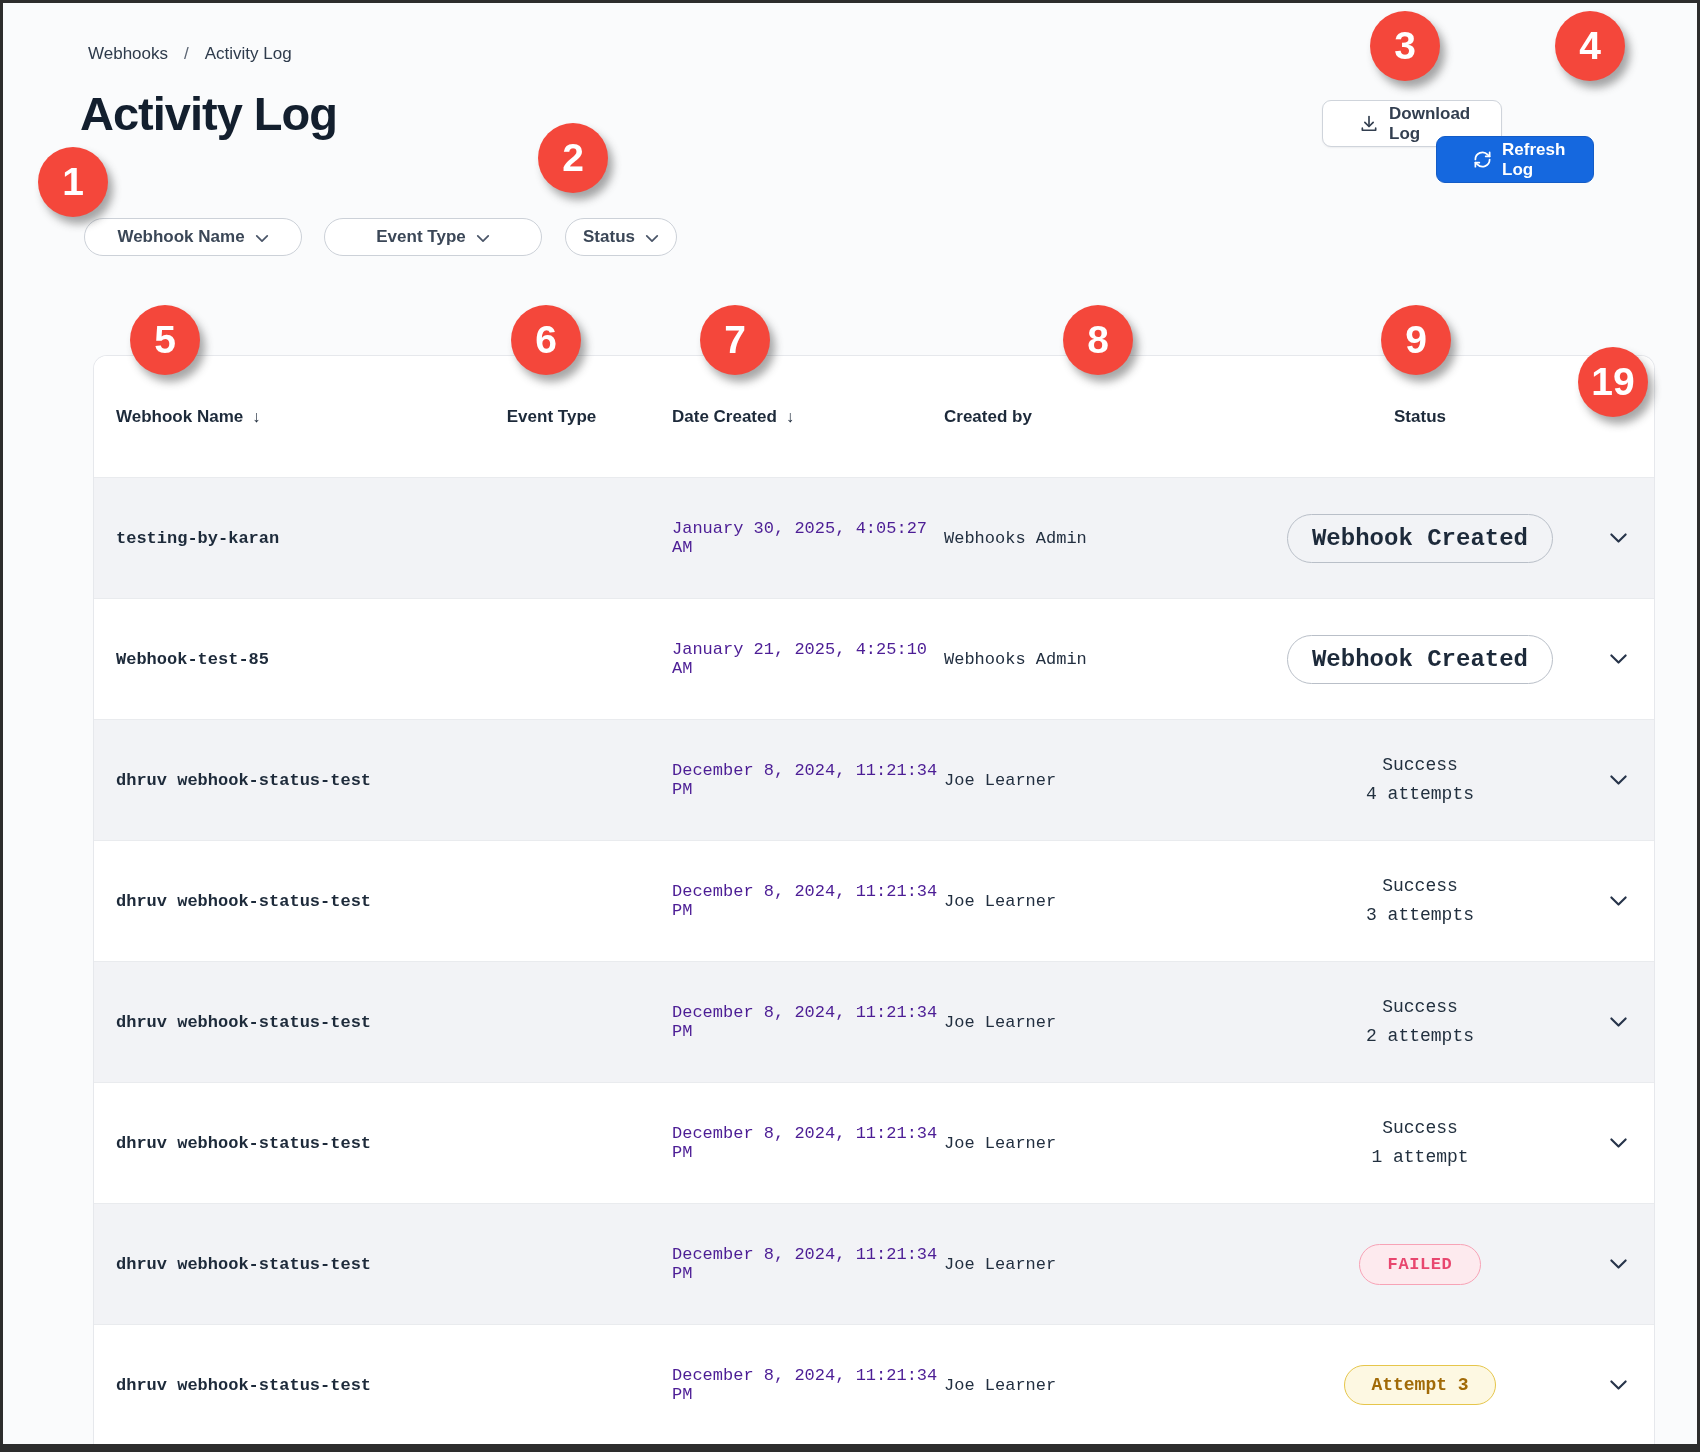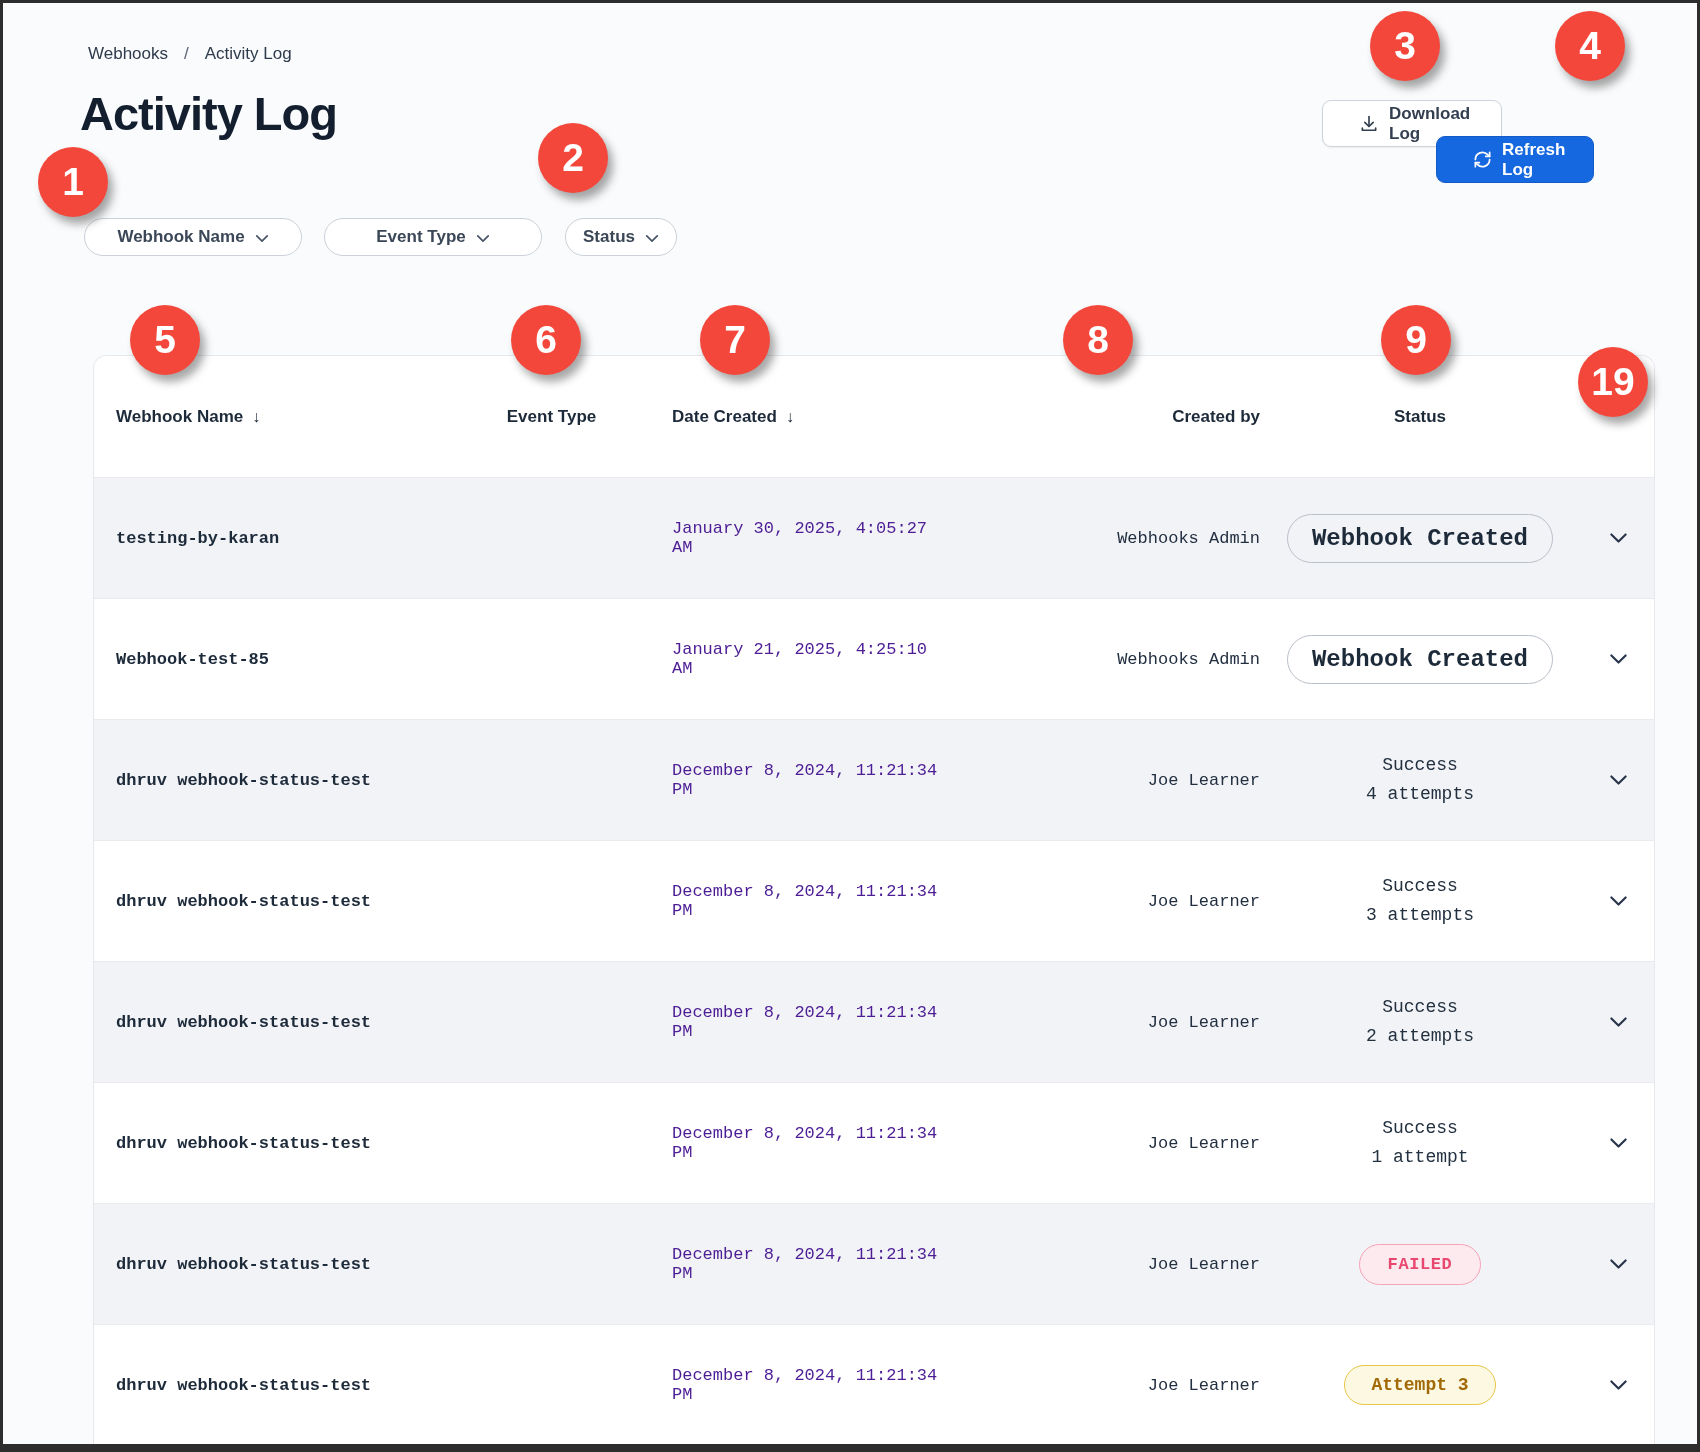--- a/index.html
+++ b/index.html
@@ -88,21 +88,21 @@
   }
   .thead{height:121px;background:#fff;}
   .thead .cell{font-size:17px;font-weight:700;color:#1d2a3a;}
   .sort-arrow{font-weight:600;font-size:16px;margin-left:9px;color:#1d2a3a;}
   .trow{height:121px;border-top:1px solid #e9ebee;font-family:Liberation Mono, monospace;}
   .trow.alt{background:#f2f3f6;}
   .cell{display:flex;align-items:center;}
   .c-name{padding-left:22px;font-size:17px;font-weight:700;color:#1d2a3a;}
   .c-event{justify-content:center;font-size:17px;color:#2a3747;}
   .c-date{padding-left:33px;font-size:17px;color:#4c1d95;}
-  .c-created{justify-content:flex-end;font-size:17px;color:#222f40;}
+  .c-created{justify-content:flex-start;font-size:17px;color:#222f40;}
   .c-status{justify-content:center;text-align:center;}
   .c-chevron{justify-content:center;color:#27344a;cursor:pointer;}
 
   .status-lines{font-size:18px;color:#22303f;line-height:29px;}
   .pill{
     display:inline-flex;align-items:center;justify-content:center;
     border-radius:26px;font-weight:700;white-space:nowrap;
   }
   .pill-neutral{
     border:1.5px solid var(--neutral-pill-border);color:#1d2a3a;

